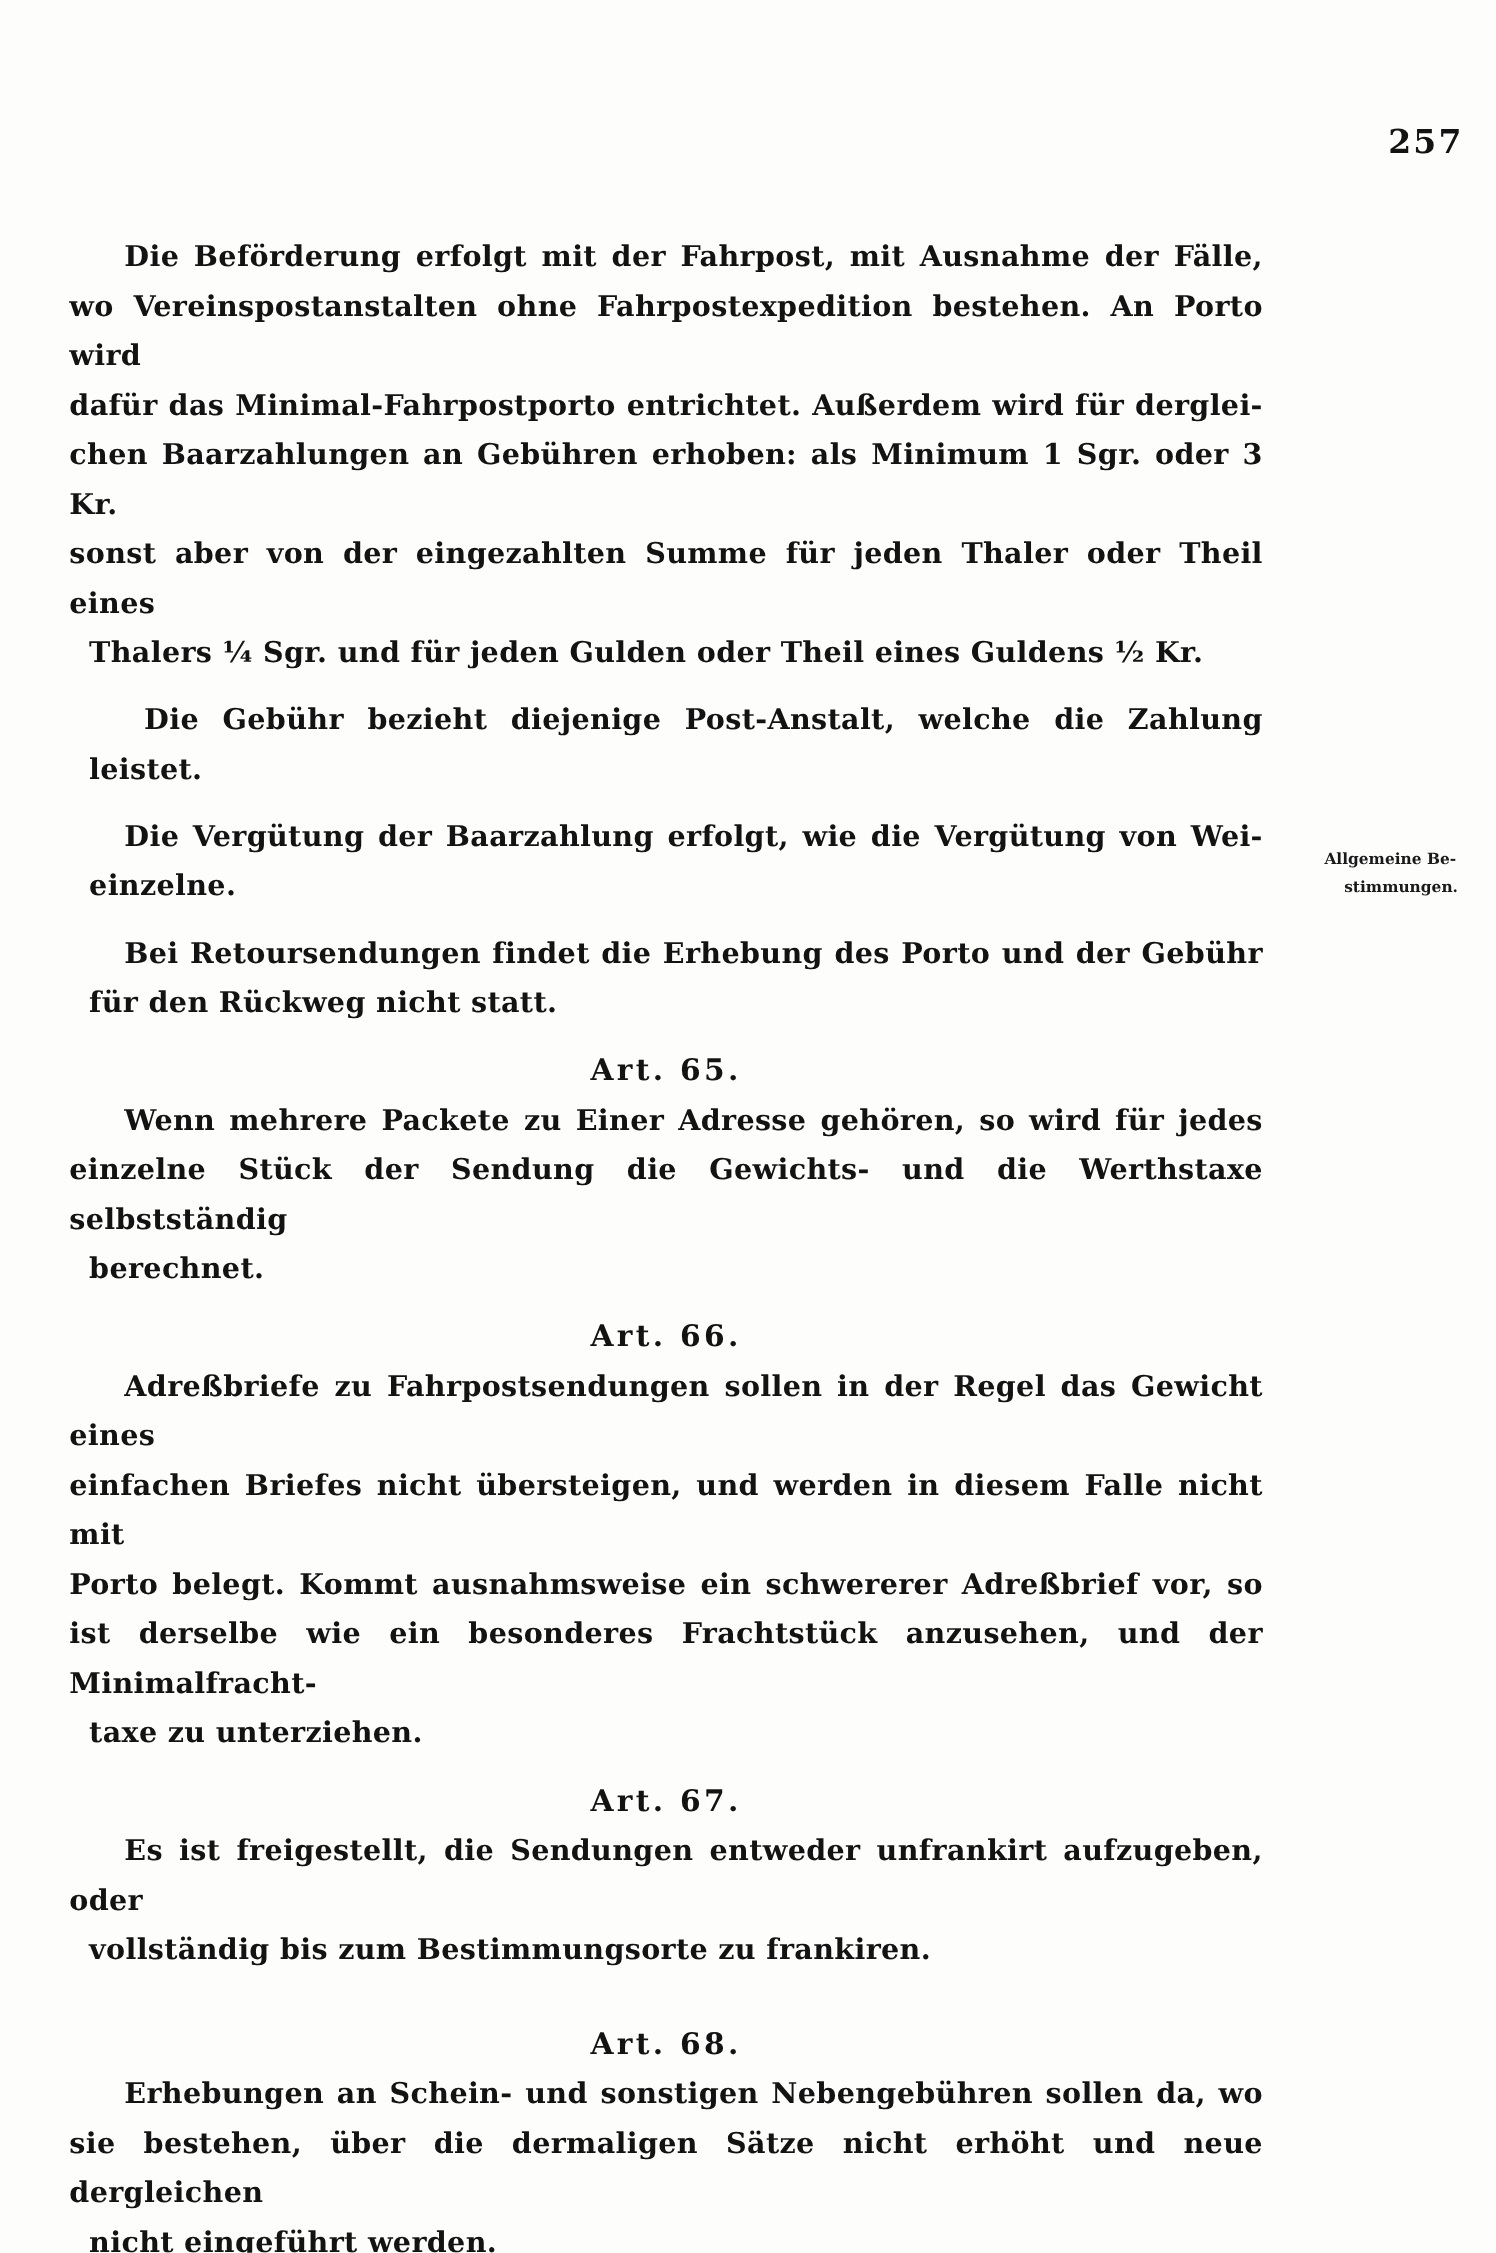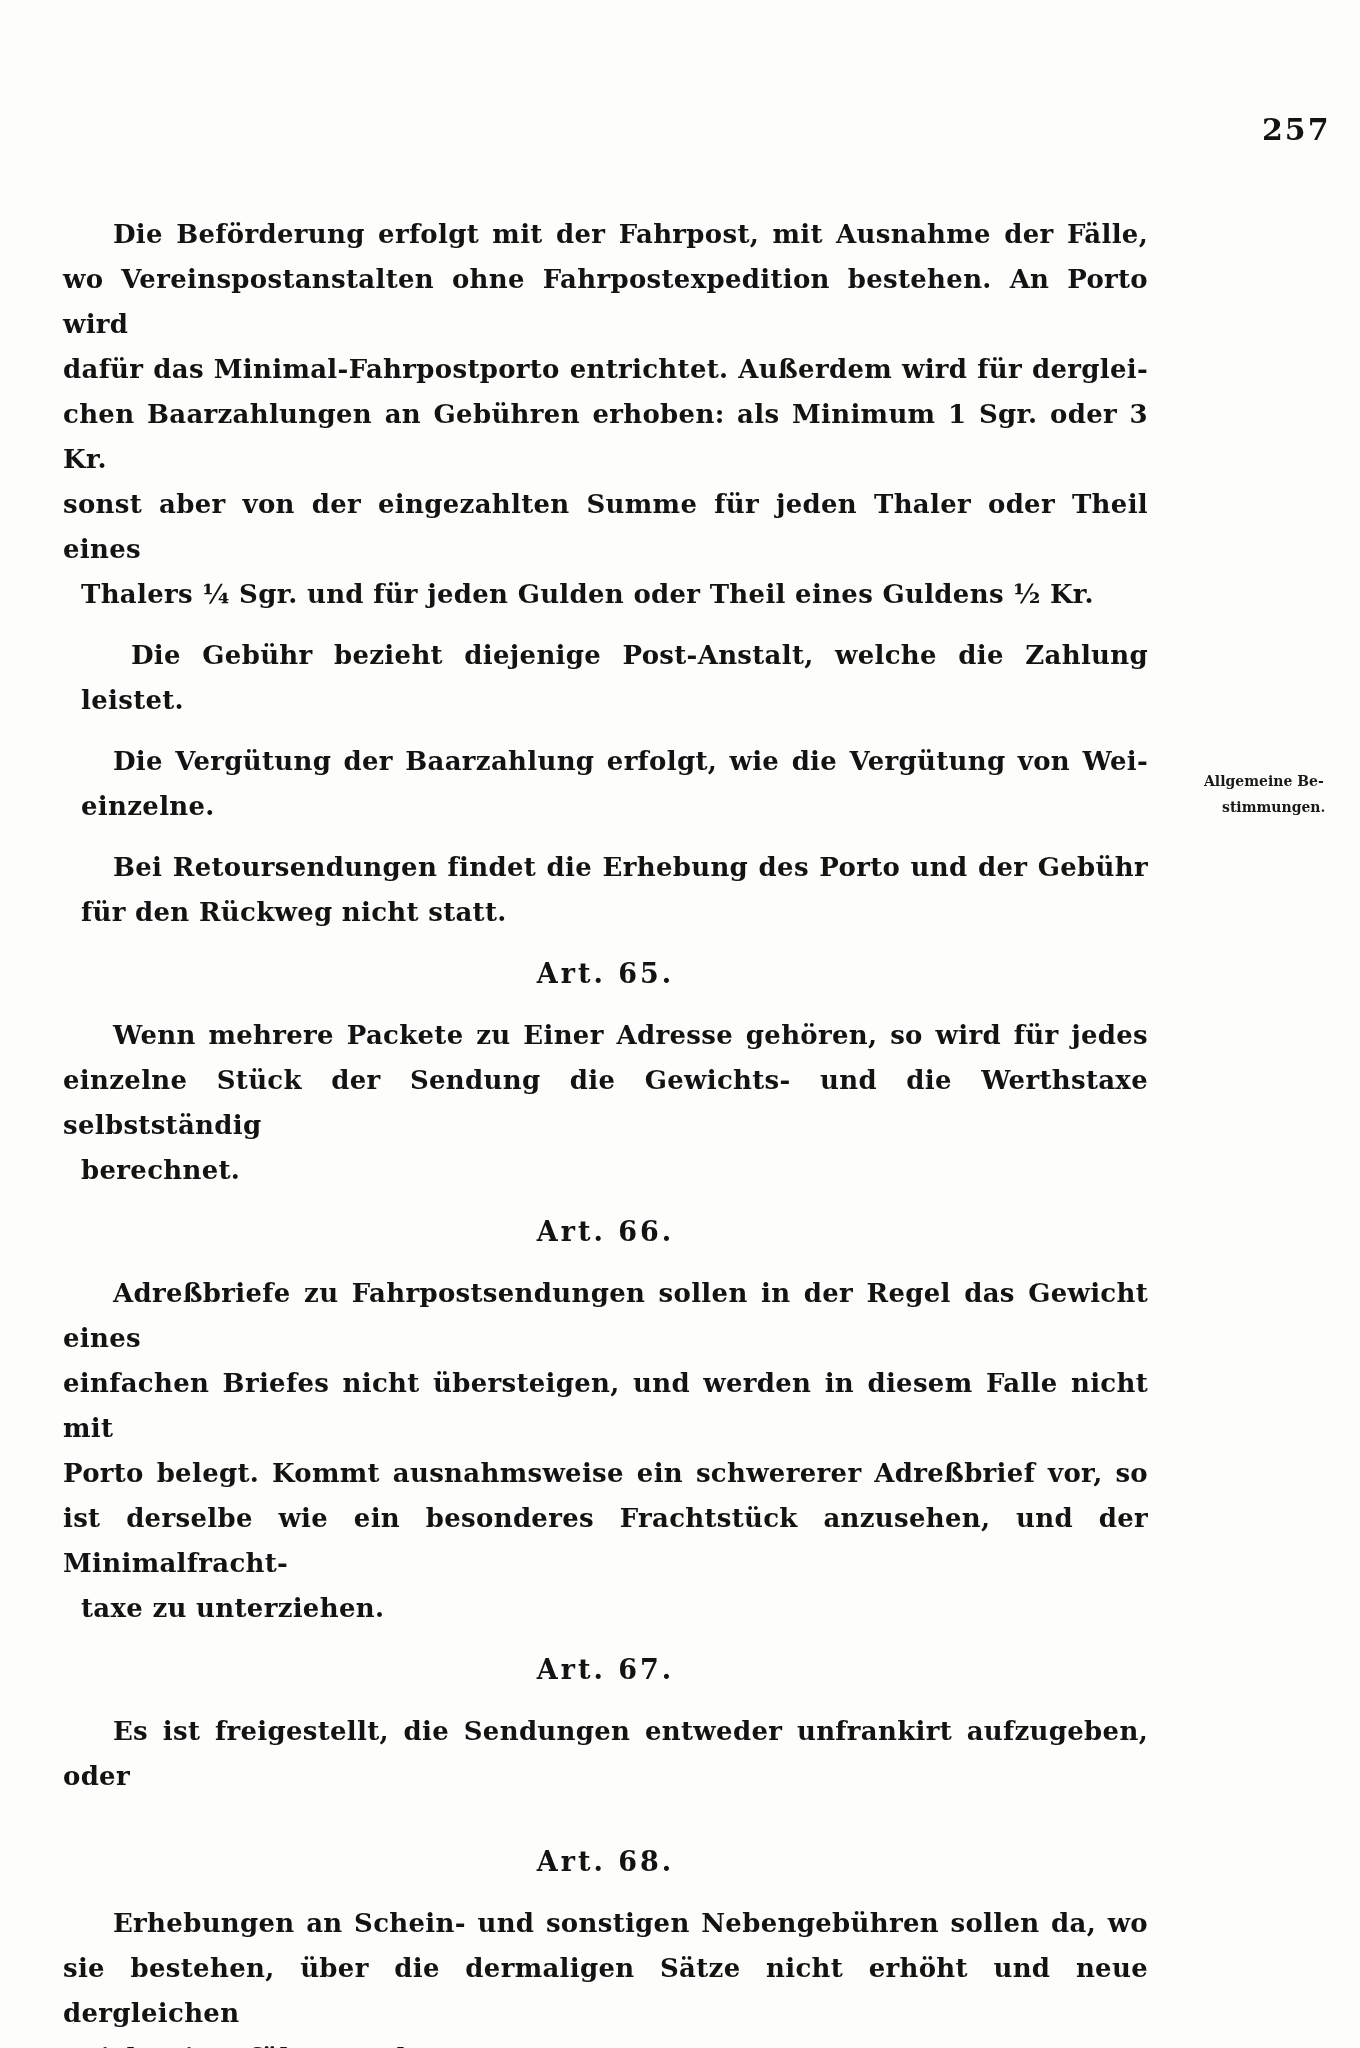--- a/index.html
+++ b/index.html
@@ -35,21 +35,21 @@
     font-weight: 700;
     line-height: 45px;
     text-align: justify;
     text-align-last: justify;
     letter-spacing: 0.3px;
     white-space: normal;
   }
   .line.first { text-indent: 50px; }
   .line.last  { text-align-last: left; margin-left: 18px; }
   .art {
-    margin: 16px;
+    margin: 0;
     font-size: 27px;
     font-weight: 700;
     line-height: 46px;
     text-align: center;
     letter-spacing: 3px;
   }
   .art.m6  { margin-top: 6px; }
   .art.m40 { margin-top: 40px; text-align: center; }
   .margin-note {
     position: absolute;
@@ -120,20 +120,21 @@
     <div class="line">Porto belegt. Kommt ausnahmsweise ein schwererer Adreßbrief vor, so</div>
     <div class="line">ist derselbe wie ein besonderes Frachtstück anzusehen, und der Minimalfracht-</div>
     <div class="line last">taxe zu unterziehen.</div>
   <p></p>
 
   <h2 class="art m6">Art. 67.</h2>
 
   <p class="para">
     </p>
     <div class="line first">Es ist freigestellt, die Sendungen entweder unfrankirt aufzugeben, oder</div>
+    <div class="line last">vollständig bis zum Bestimmungsorte zu frankiren.</div>
   <p></p>
 
   <h2 class="art m40">Art. 68.</h2>
 
   <p class="para">
     </p>
     <div class="line first">Erhebungen an Schein- und sonstigen Nebengebühren sollen da, wo</div>
     <div class="line">sie bestehen, über die dermaligen Sätze nicht erhöht und neue dergleichen</div>
     <div class="line last">nicht eingeführt werden.</div>
   <p></p>

